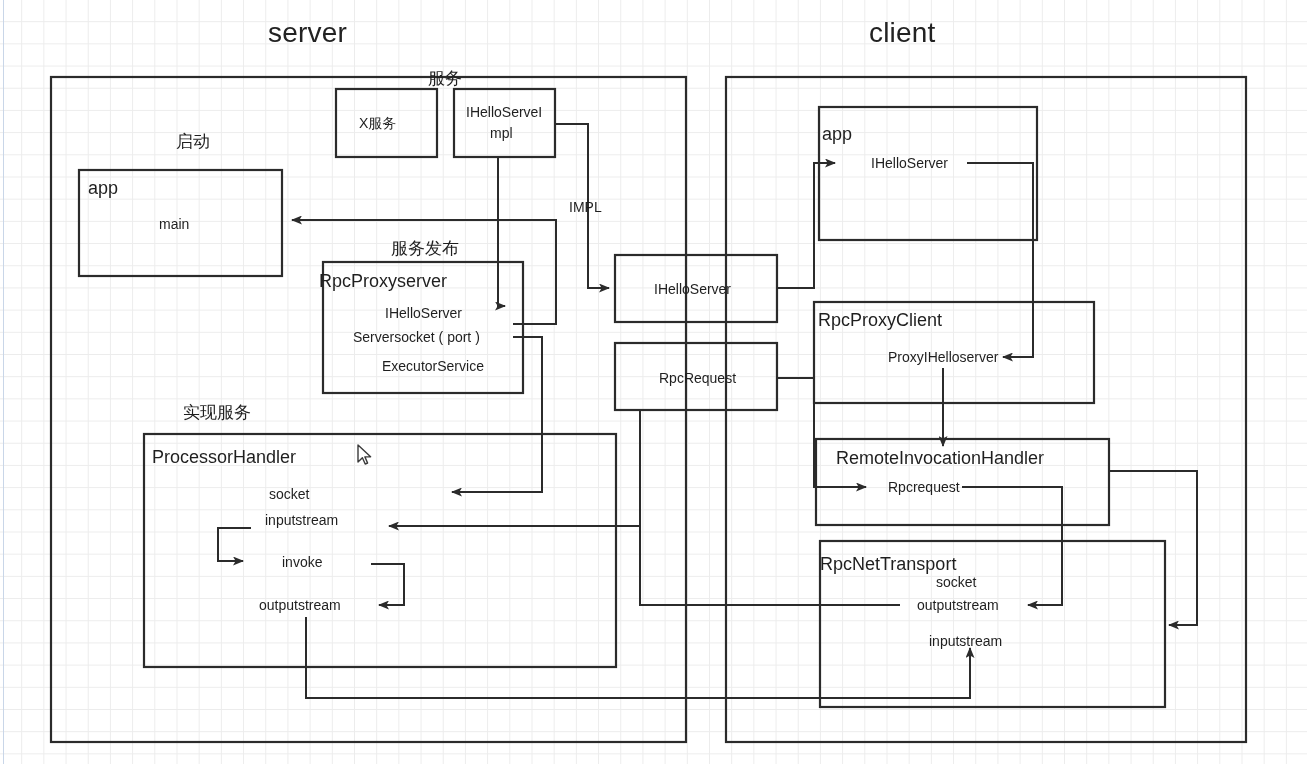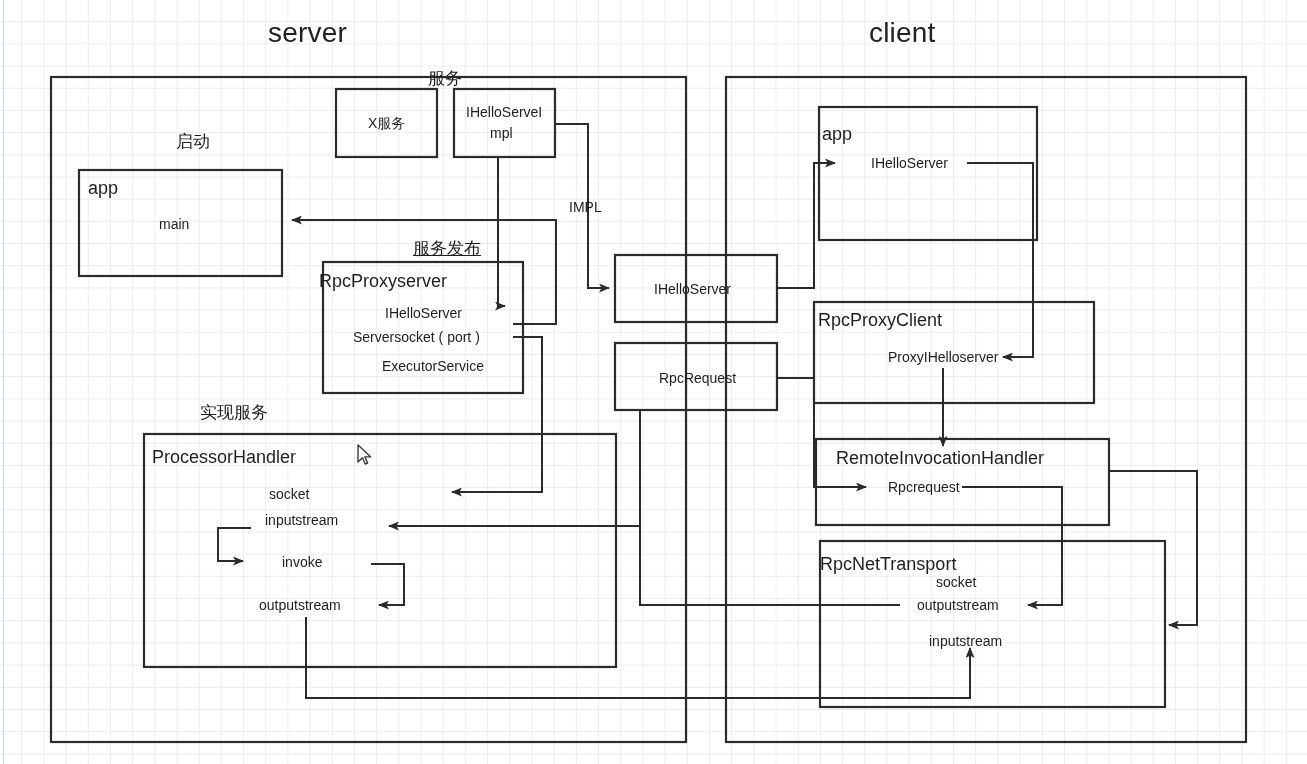--- a/index.html
+++ b/index.html
@@ -111,29 +111,29 @@
 
     <path class="conn" d="M820,698 L726,698"></path>
 
   </svg>
 
   <div class="lbl title-lbl" style="left:268px; top:17px;">server</div>
   <div class="lbl title-lbl" style="left:869px; top:17px;">client</div>
 
   <div class="lbl group-lbl" style="left:176px; top:130px;">启动</div>
   <div class="lbl group-lbl" style="left:428px; top:67px;">服务</div>
-  <div class="lbl group-lbl" style="left:413px; top:237px;text-decoration:underline;">服务发布</div>
-  <div class="lbl group-lbl" style="left:200px; top:401px;text-align:right;">实现服务</div>
+  <div class="lbl group-lbl" style="left:391px; top:237px;">服务发布</div>
+  <div class="lbl group-lbl" style="left:183px; top:401px;text-align:right;">实现服务</div>
 
   <div class="lbl item-lbl" style="left:569px; top:199px;">IMPL</div>
 
   <div class="lbl box-lbl" style="left:88px; top:178px;">app</div>
   <div class="lbl item-lbl" style="left:159px; top:216px;">main</div>
 
-  <div class="lbl item-lbl" style="left:368px; top:115px;">X服务</div>
+  <div class="lbl item-lbl" style="left:359px; top:115px;">X服务</div>
 
   <div class="lbl item-lbl" style="left:466px; top:104px;">IHelloServeI</div>
   <div class="lbl item-lbl" style="left:490px; top:125px;">mpl</div>
 
   <div class="lbl box-lbl" style="left:319px; top:271px;">RpcProxyserver</div>
   <div class="lbl item-lbl" style="left:385px; top:305px;">IHelloServer</div>
   <div class="lbl item-lbl" style="left:353px; top:329px;">Serversocket ( port )</div>
   <div class="lbl item-lbl" style="left:382px; top:358px;">ExecutorService</div>
 
   <div class="lbl box-lbl" style="left:152px; top:447px;">ProcessorHandler</div>

